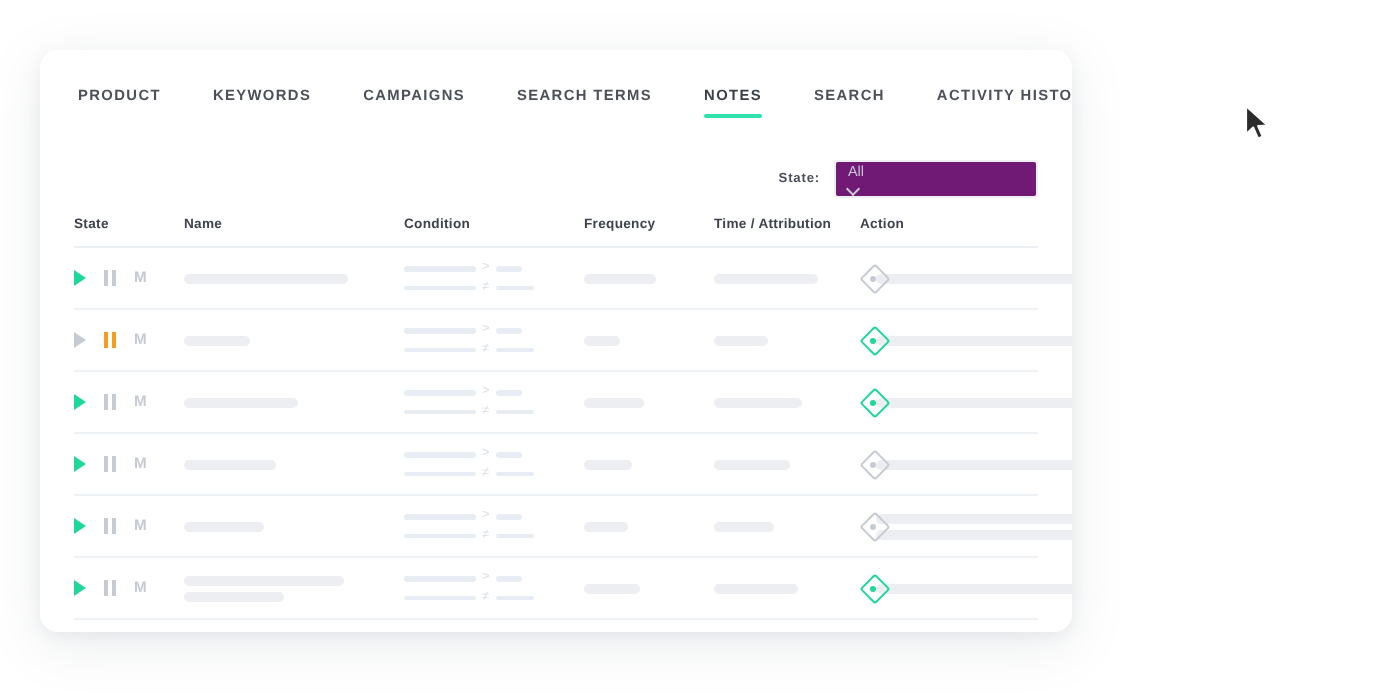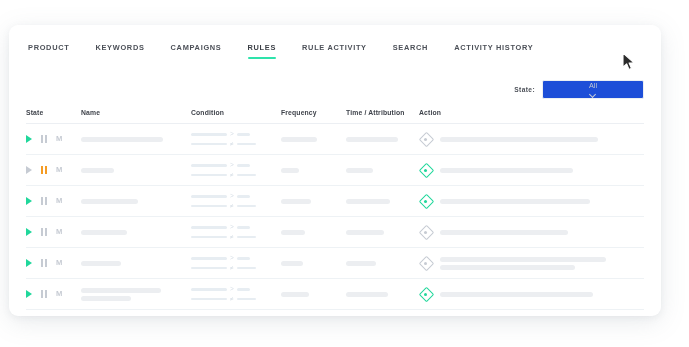--- a/index.html
+++ b/index.html
@@ -11,23 +11,23 @@
     width: 689px;
     height: 347px;
     overflow: hidden;
     font-family: "Liberation Sans", sans-serif;
     -webkit-font-smoothing: antialiased;
   }
 
   
   #app-card {
     position: absolute;
-    left: 9px;
+    left: 20px;
     top: 25px;
-    width: 652px;
+    width: 516px;
     height: 291px;
     background: #ffffff;
     border-radius: 9px;
     box-shadow: 0 6px 26px rgba(120,130,145,0.16),
                 0 2px 7px rgba(120,130,145,0.09);
     overflow: hidden;
   }
 
   
   #nav-bar {
@@ -103,23 +103,22 @@
     font-weight: bold;
     color: #4c5058;
     letter-spacing: 0.4px;
     margin-right: 7px;
   }
   #state-filter-select {
     width: 88px;
     height: 17px;
     border: 1px solid #eceff3;
     border-radius: 2px;
-    background: #1d4ed8;
+    background: #701a75;
     display: flex;
-    align-items: center;
     padding: 0 6px;
     cursor: pointer;
     flex-direction: column;
   }
   #state-filter-value {
     font-size: 7.2px;
     color: #c3c9d2;
     flex: 1;
   }
   .chevron {
@@ -248,22 +247,22 @@
 </head>
 <body>
 
 <div id="app-card">
 
   <div id="nav-bar">
     <div id="nav-tabs" style="display:flex;">
         <div class="nav-tab">PRODUCT</div>
         <div class="nav-tab">KEYWORDS</div>
         <div class="nav-tab">CAMPAIGNS</div>
-        <div class="nav-tab active">RULES</div>
-        <div class="nav-tab">RULE ACTIVITY</div>
+        <div class="nav-tab">SEARCH TERMS</div>
+        <div class="nav-tab active">NOTES</div>
         <div class="nav-tab">SEARCH</div>
         <div class="nav-tab">ACTIVITY HISTORY</div>
       </div>
 
   </div>
 
   <div id="filter-bar">
     <span id="state-filter-label">State:</span>
     <div id="state-filter-select">
       <span id="state-filter-value">All</span>

